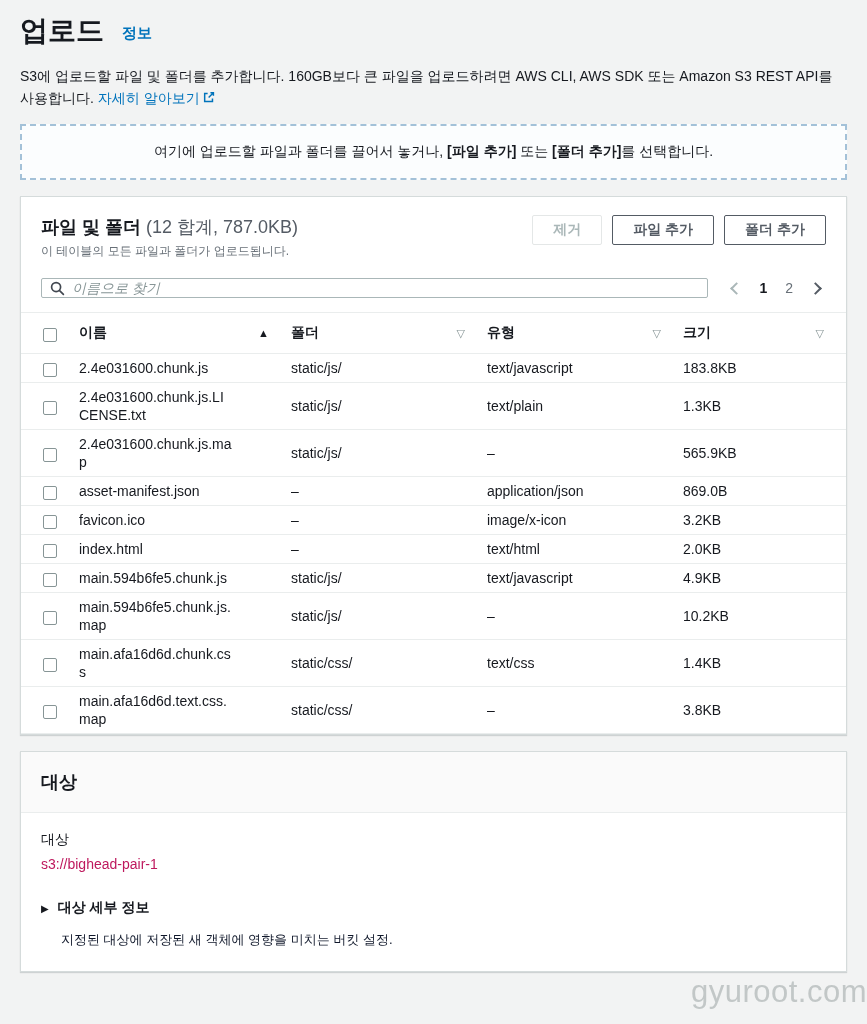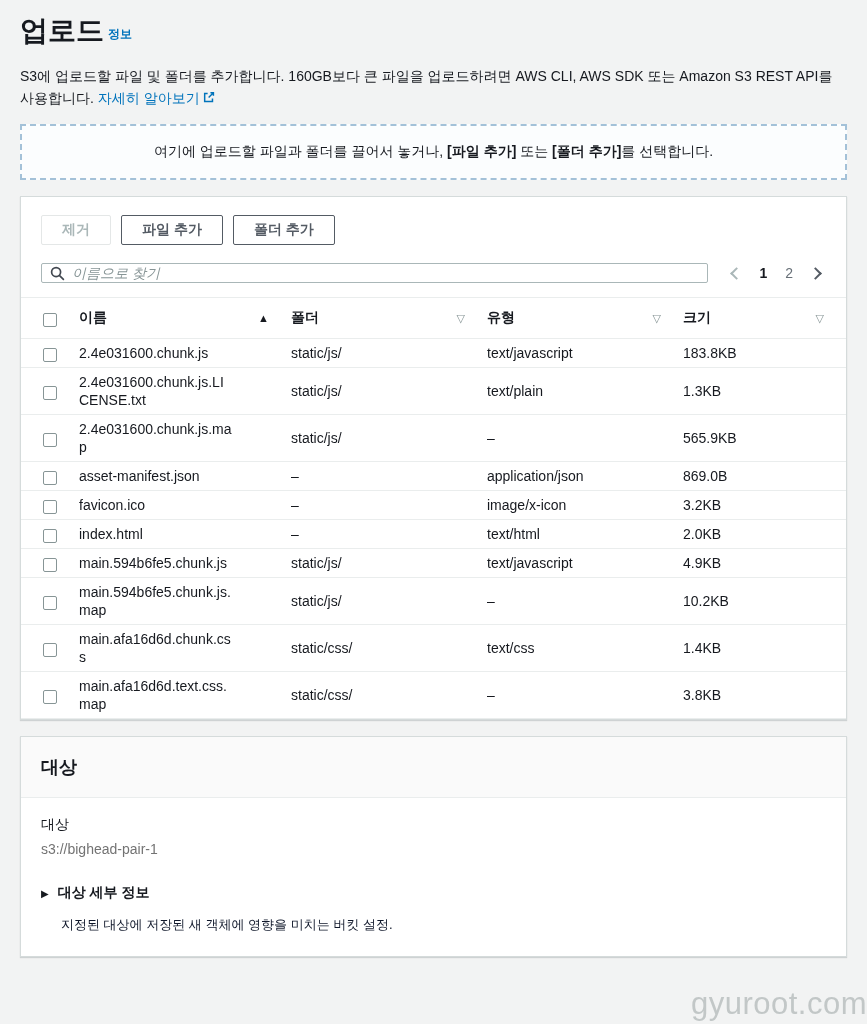--- a/index.html
+++ b/index.html
@@ -7,21 +7,21 @@
     width: 867px; height: 1024px; overflow: hidden;
     background: #f2f3f3;
     font-family: "Liberation Sans", "DejaVu Sans", sans-serif;
     color: #16191f;
   }
   .page { position: relative; width: 867px; height: 1024px; padding: 12px 20px 0 20px; }
 
   
   .page-header { margin-bottom: 16px; }
   .page-title { display: inline; font-size: 28px; font-weight: 700; color: #16191f; }
-  .info-link { display: inline; font-size: 12px; font-weight: 700; color: #0073bb; margin-left: 4px; text-decoration: none; cursor: pointer; vertical-align: 2px; }
+  .info-link { display: inline; font-size: 15px; font-weight: 700; color: #0073bb; margin-left: 18px; text-decoration: none; cursor: pointer; vertical-align: 2px; }
   .page-desc { font-size: 14px; line-height: 1.55; color: #16191f; max-width: 830px; }
   .learn-more { color: #0073bb; text-decoration: none; cursor: pointer; }
   .ext-icon { display: inline-block; vertical-align: -1px; margin-left: 3px; }
 
   
   .dropzone {
     margin-top: 14px;
     background: #fbfdfe;
     border: 2px dashed #a3c1d8;
     padding: 17px 10px;
@@ -100,29 +100,29 @@
     border: 1px solid #879596; border-radius: 2px; background: #fff; cursor: pointer;
     vertical-align: middle;
   }
   thead .checkbox { border-color: #879596; }
 
   
   .dest-head { padding: 18px 20px; background: #fafafa; border-bottom: 1px solid #eaeded; }
   .dest-title { font-size: 18px; font-weight: 700; color: #16191f; }
   .dest-body { padding: 18px 20px 22px 20px; }
   .dest-label { font-size: 14px; color: #16191f; margin-bottom: 6px; }
-  .dest-link { font-size: 14px; color: #737373; text-decoration: none; cursor: pointer; }
+  .dest-link { font-size: 14px; color: #be185d; text-decoration: none; cursor: pointer; }
   .expander { margin-top: 26px; display: flex; align-items: center; gap: 9px; cursor: pointer; }
   .expander-caret { font-size: 10px; color: #16191f; }
   .expander-label { font-size: 14px; font-weight: 700; color: #16191f; }
   .expander-desc { font-size: 13px; color: #0f172a; margin-top: 14px; padding-left: 20px; }
 
   
   .watermark {
-    position: absolute; right: 0px; bottom: 2px;
+    position: absolute; right: 0px; bottom: 14px;
     font-size: 31px; color: rgba(178,184,184,0.75);
     letter-spacing: 0.5px; pointer-events: none;
   }
 </style>
 </head>
 <body>
 
 <div class="page">
 
   <div class="page-header">
@@ -135,20 +135,24 @@
             <path d="M8 2h4v4h-1.6V4.7L6.6 8.5 5.5 7.4l3.8-3.8H8z" fill="#0073bb" transform="translate(0,-1)"></path>
           </svg></span></a>
   </p>
 
   <div class="dropzone">
     <span>여기에 업로드할 파일과 폴더를 끌어서 놓거나, </span><span class="dz-bold">[파일 추가]</span><span> 또는 </span><span class="dz-bold">[폴더 추가]</span><span>를 선택합니다.</span>
   </div>
 
   <div class="card">
     <div class="panel-head">
+      <div class="panel-title-wrap">
+        <span class="panel-title">파일 및 폴더</span><span class="panel-title-suffix"> (12 합계, 787.0KB)</span>
+        <div class="panel-subtitle">이 테이블의 모든 파일과 폴더가 업로드됩니다.</div>
+      </div>
       <div class="btn-group">
         <button class="btn disabled" disabled="">제거</button>
         <button class="btn">파일 추가</button>
         <button class="btn">폴더 추가</button>
       </div>
     </div>
 
     <div class="tools-row">
       <div class="search-box">
         <svg width="15" height="15" viewBox="0 0 16 16">

